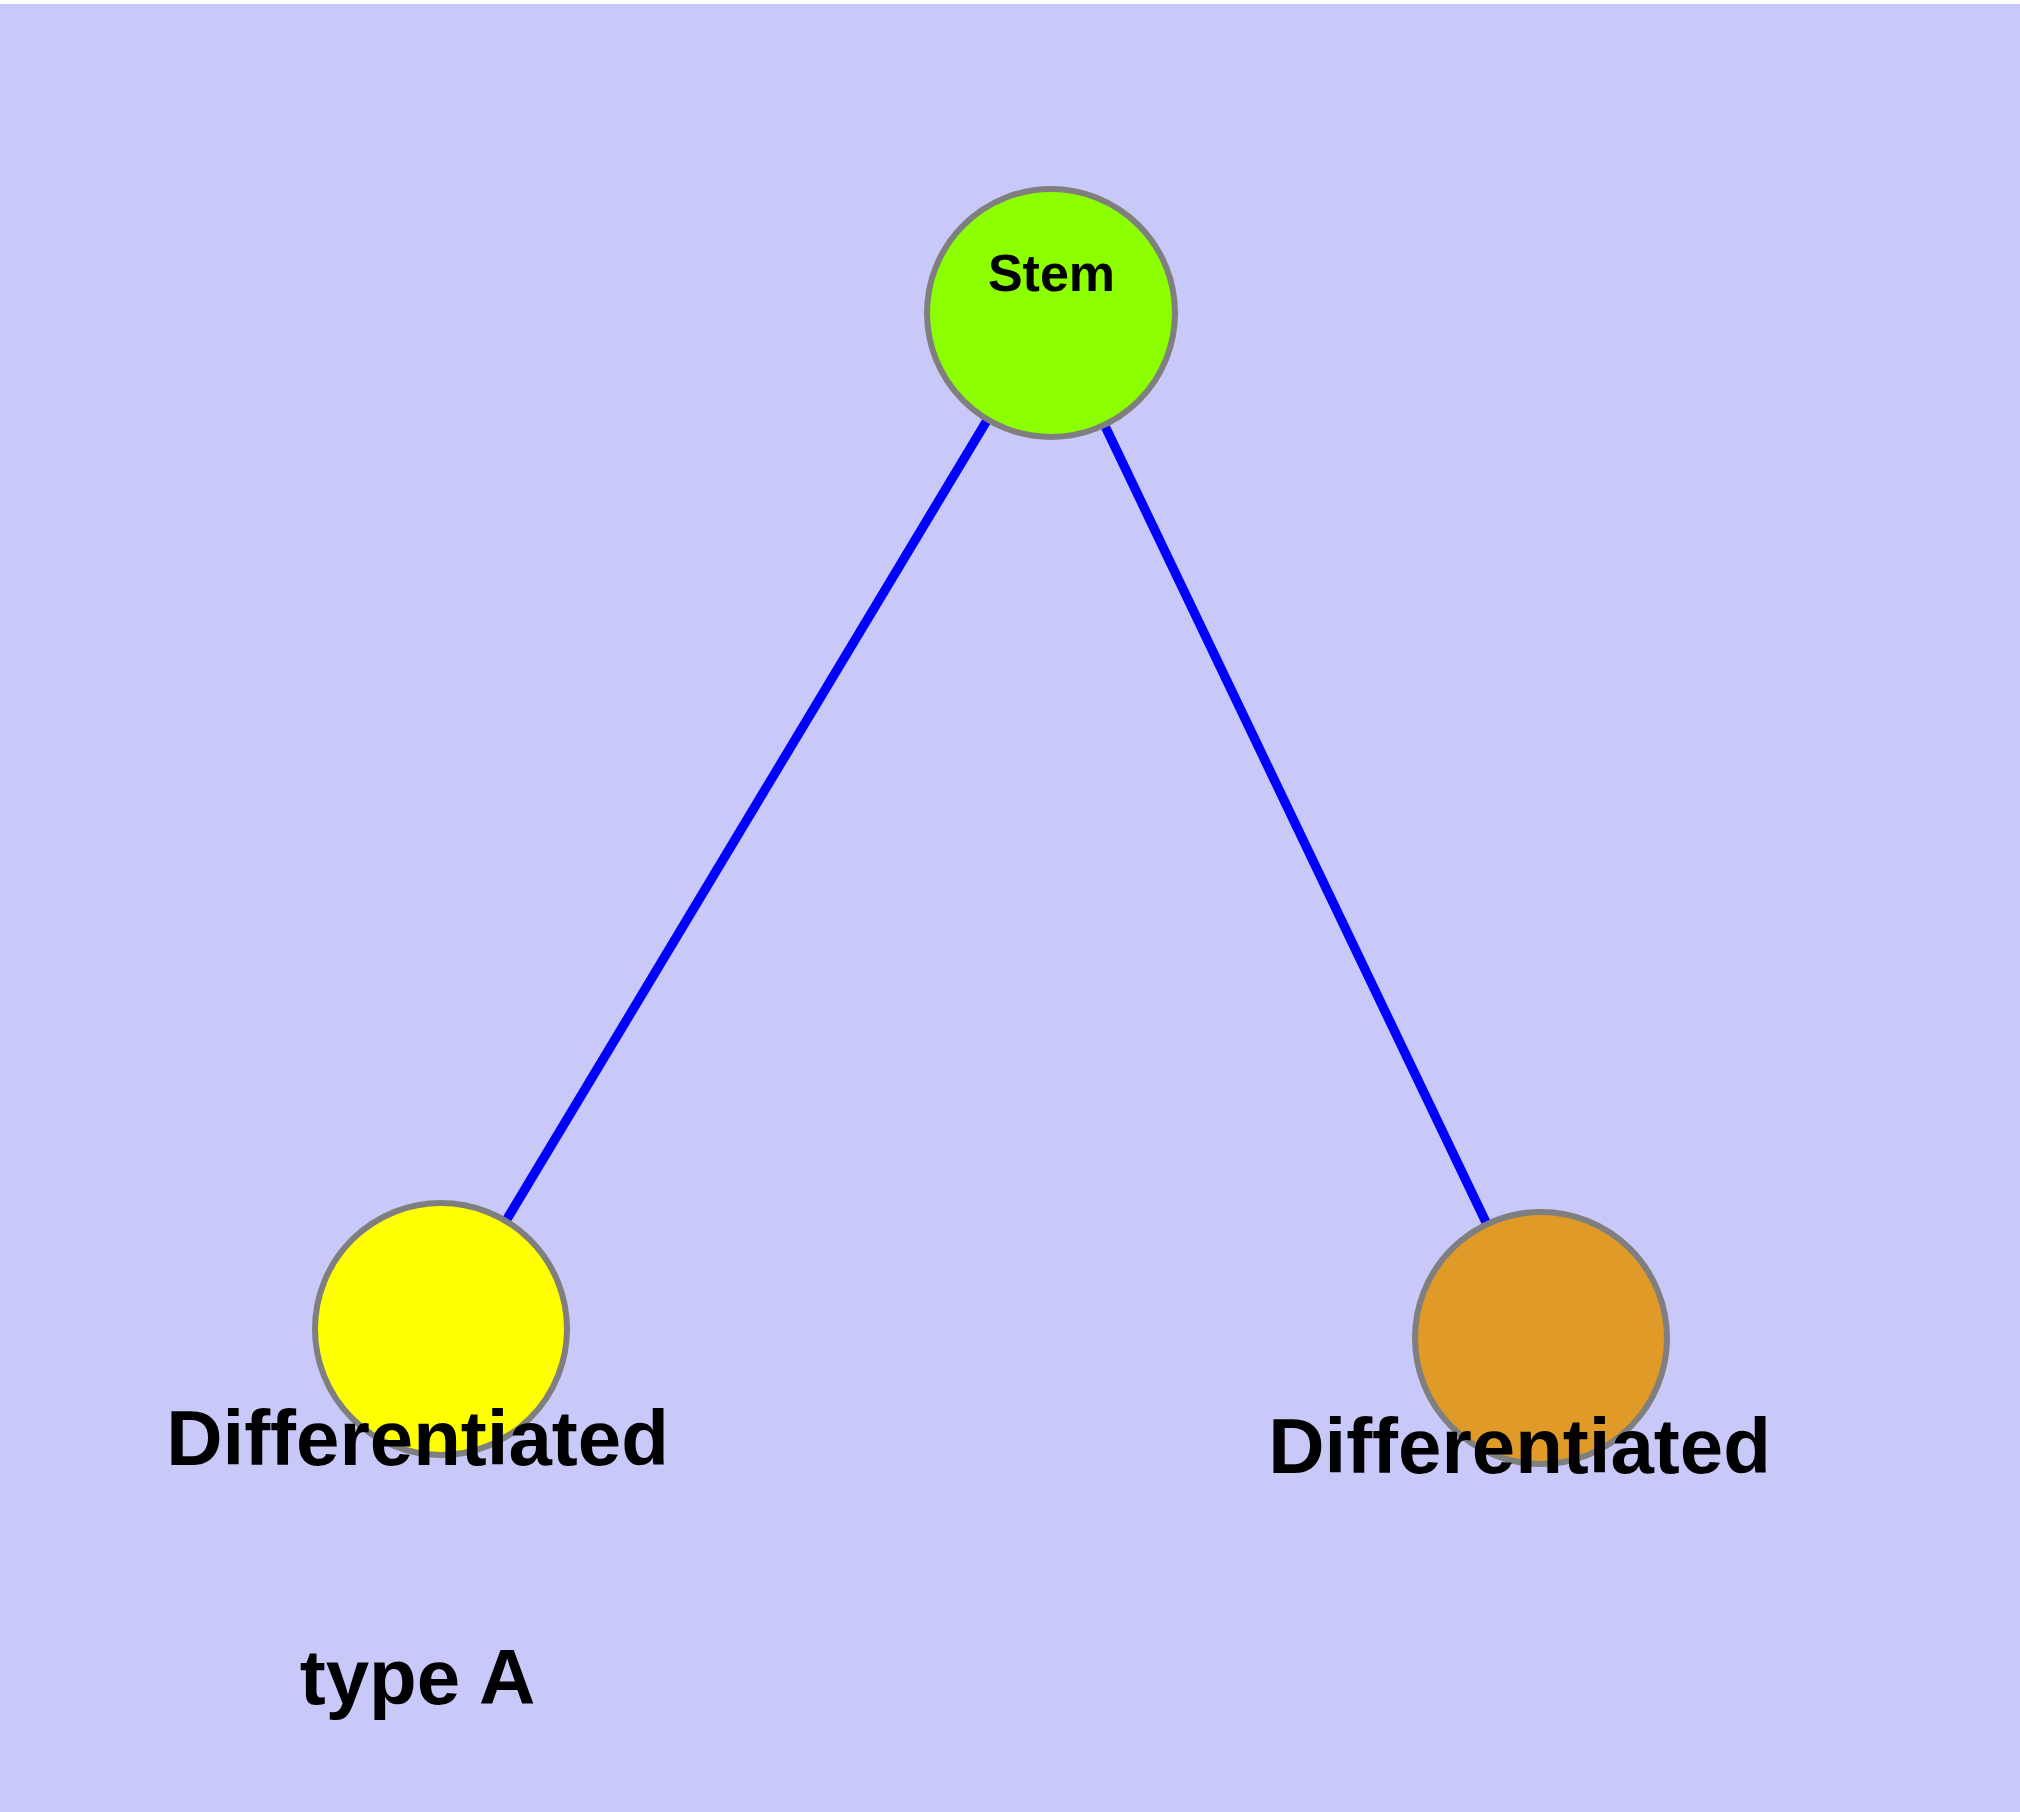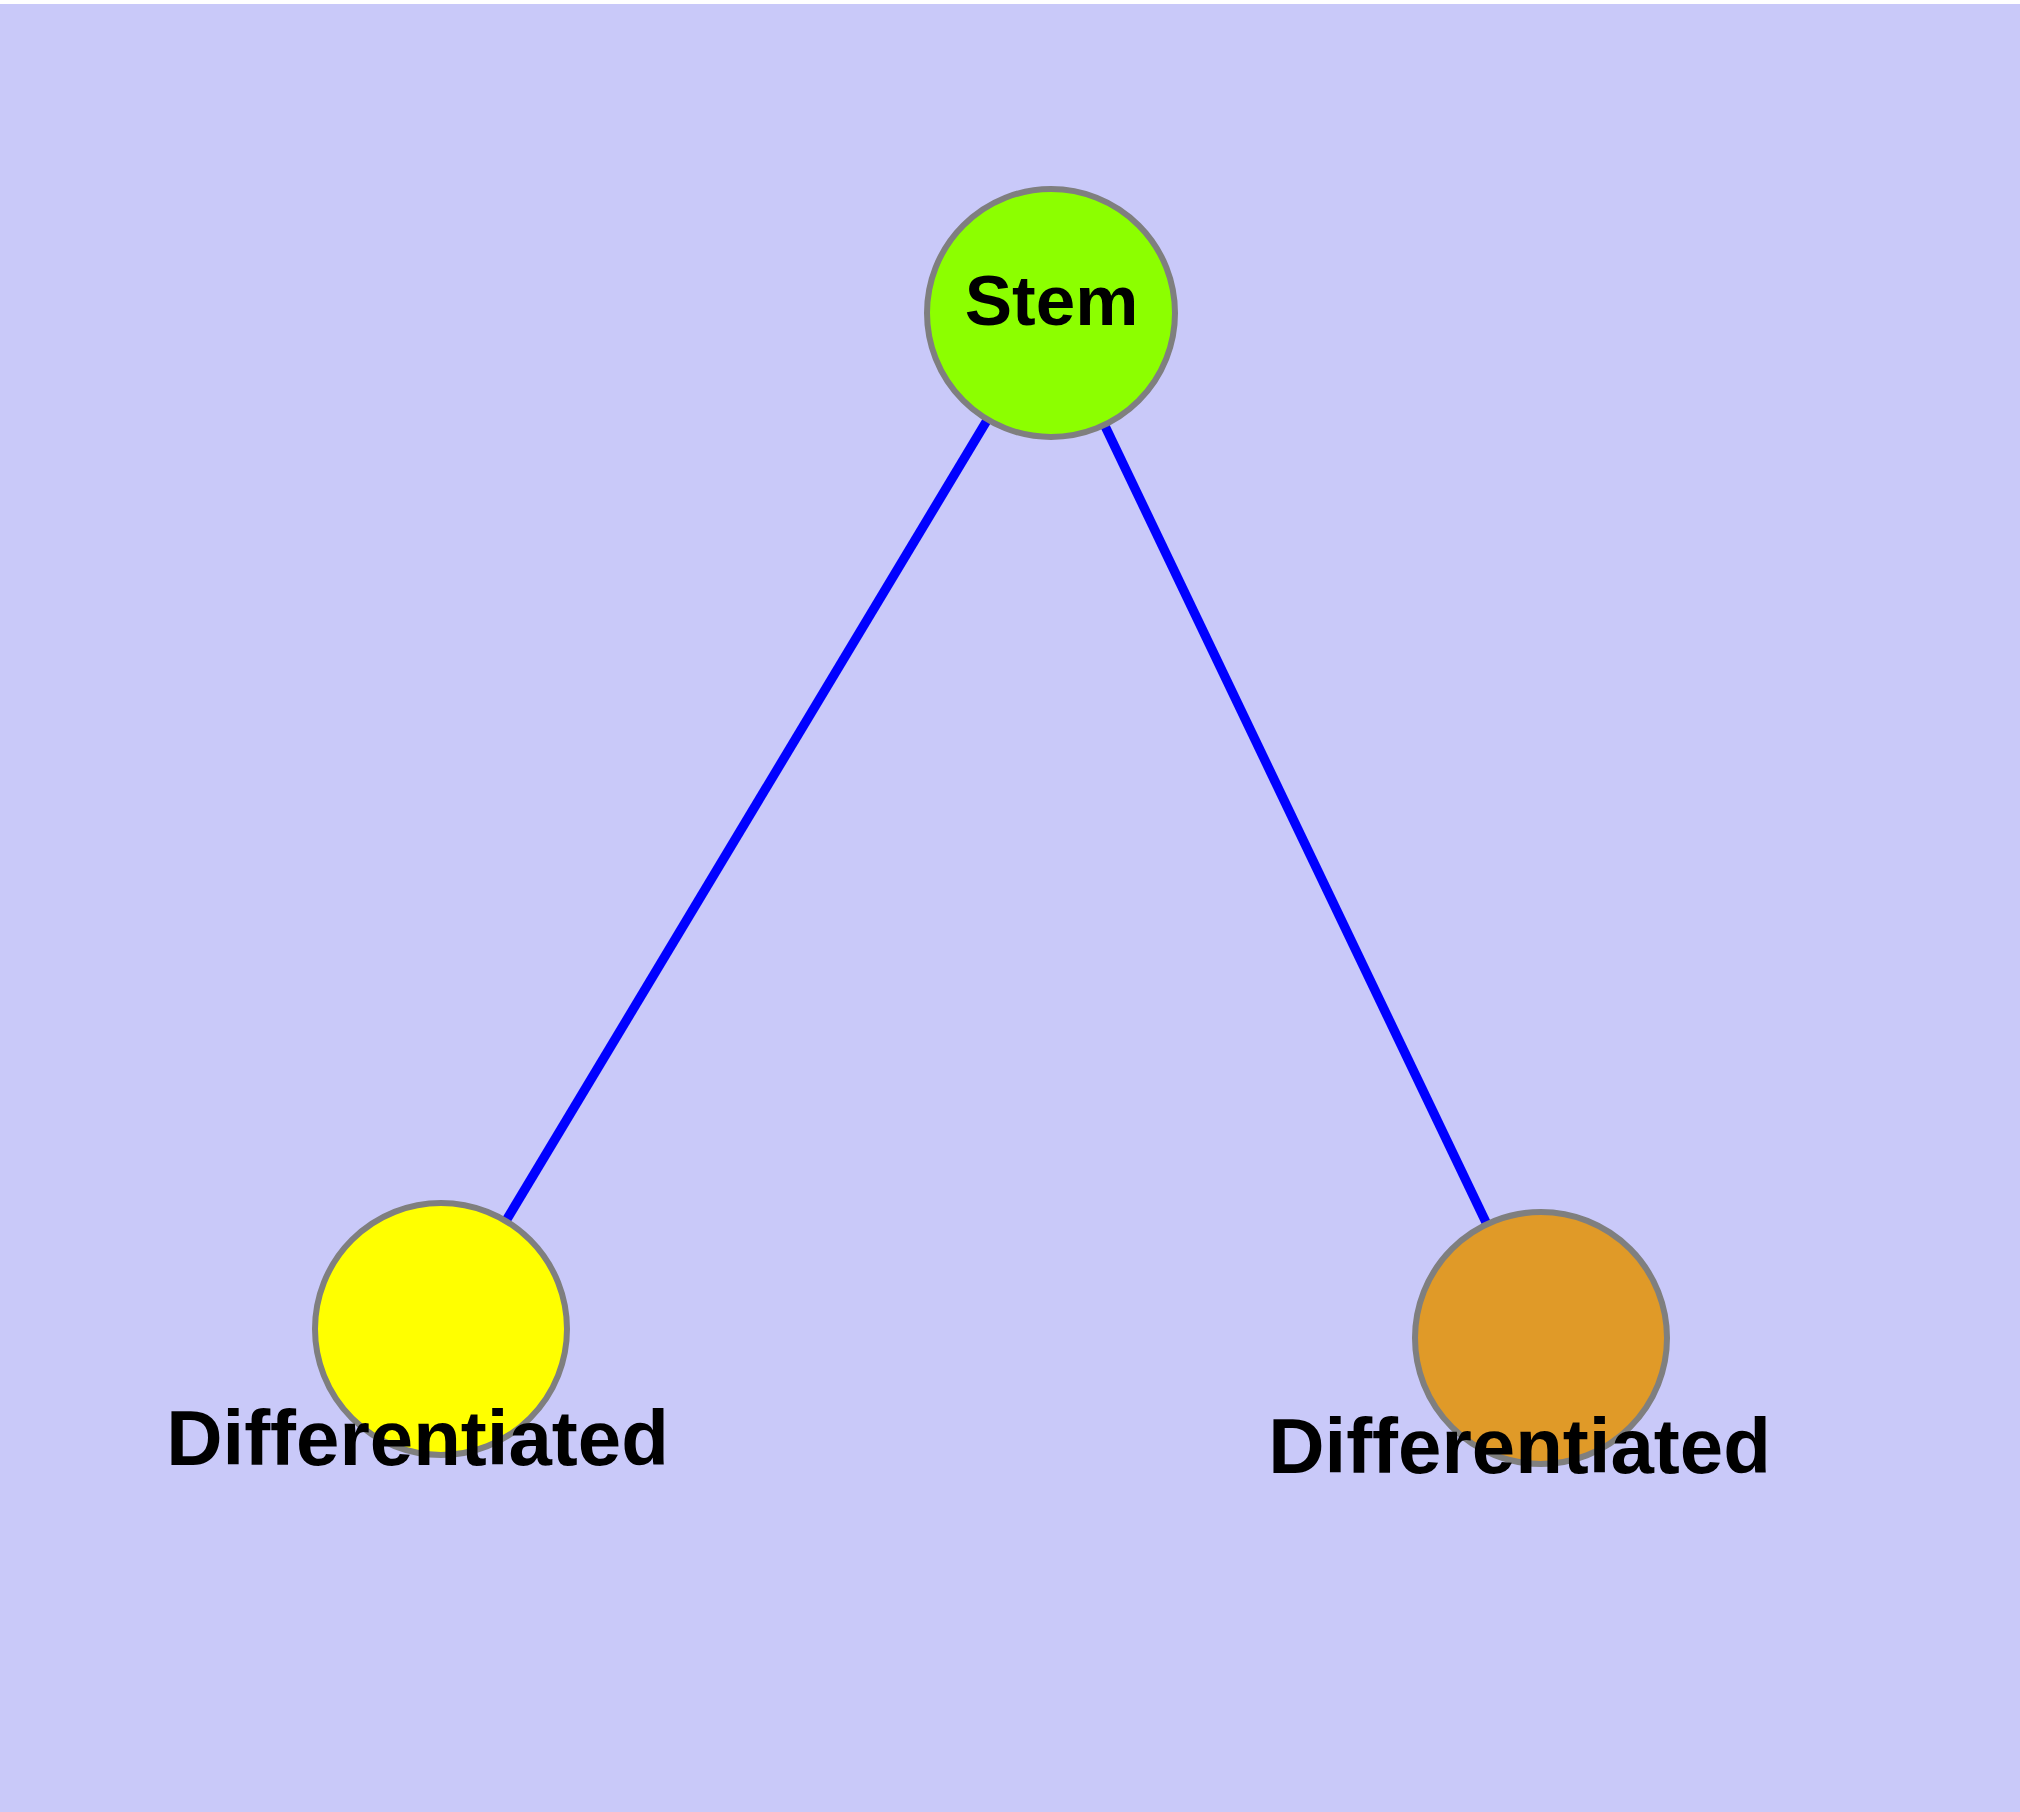--- a/index.html
+++ b/index.html
@@ -57,25 +57,26 @@
 <div id="canvas">
 
   <div id="top-strip"></div>
 
   <svg id="edge-layer" viewBox="0 0 2384 2138" xmlns="http://www.w3.org/2000/svg">
     <line x1="1240" y1="370" x2="520" y2="1568" stroke="#0000ff" stroke-width="11" stroke-linecap="butt"></line>
     <line x1="1240" y1="370" x2="1818" y2="1578" stroke="#0000ff" stroke-width="11" stroke-linecap="butt"></line>
   </svg>
 
   <div class="node" style="left:924px; top:186px; width:254px; height:254px; background:#8cff00;"></div>
-  <div class="node-label" style="left:797px; top:265px; width:509px; font-size:71px;">Stem</div>
+  <div class="node-label" style="left:797px; top:247px; width:509px; font-size:52px;">Stem</div>
 
   <div class="node" style="left:312px; top:1200px; width:258px; height:258px; background:#ffff00;"></div>
   <div class="node-label" style="left:163px; top:1240px; width:509px; font-size:78px;">
     <div>Differentiated</div>
+    <div>type A</div>
   </div>
 
   <div class="node" style="left:1412px; top:1209px; width:258px; height:258px; background:#e09a28;"></div>
   <div class="node-label" style="left:1265px; top:1248px; width:509px; font-size:78px;">
     <div>Differentiated</div>
   </div>
 
 </div>
 
 

